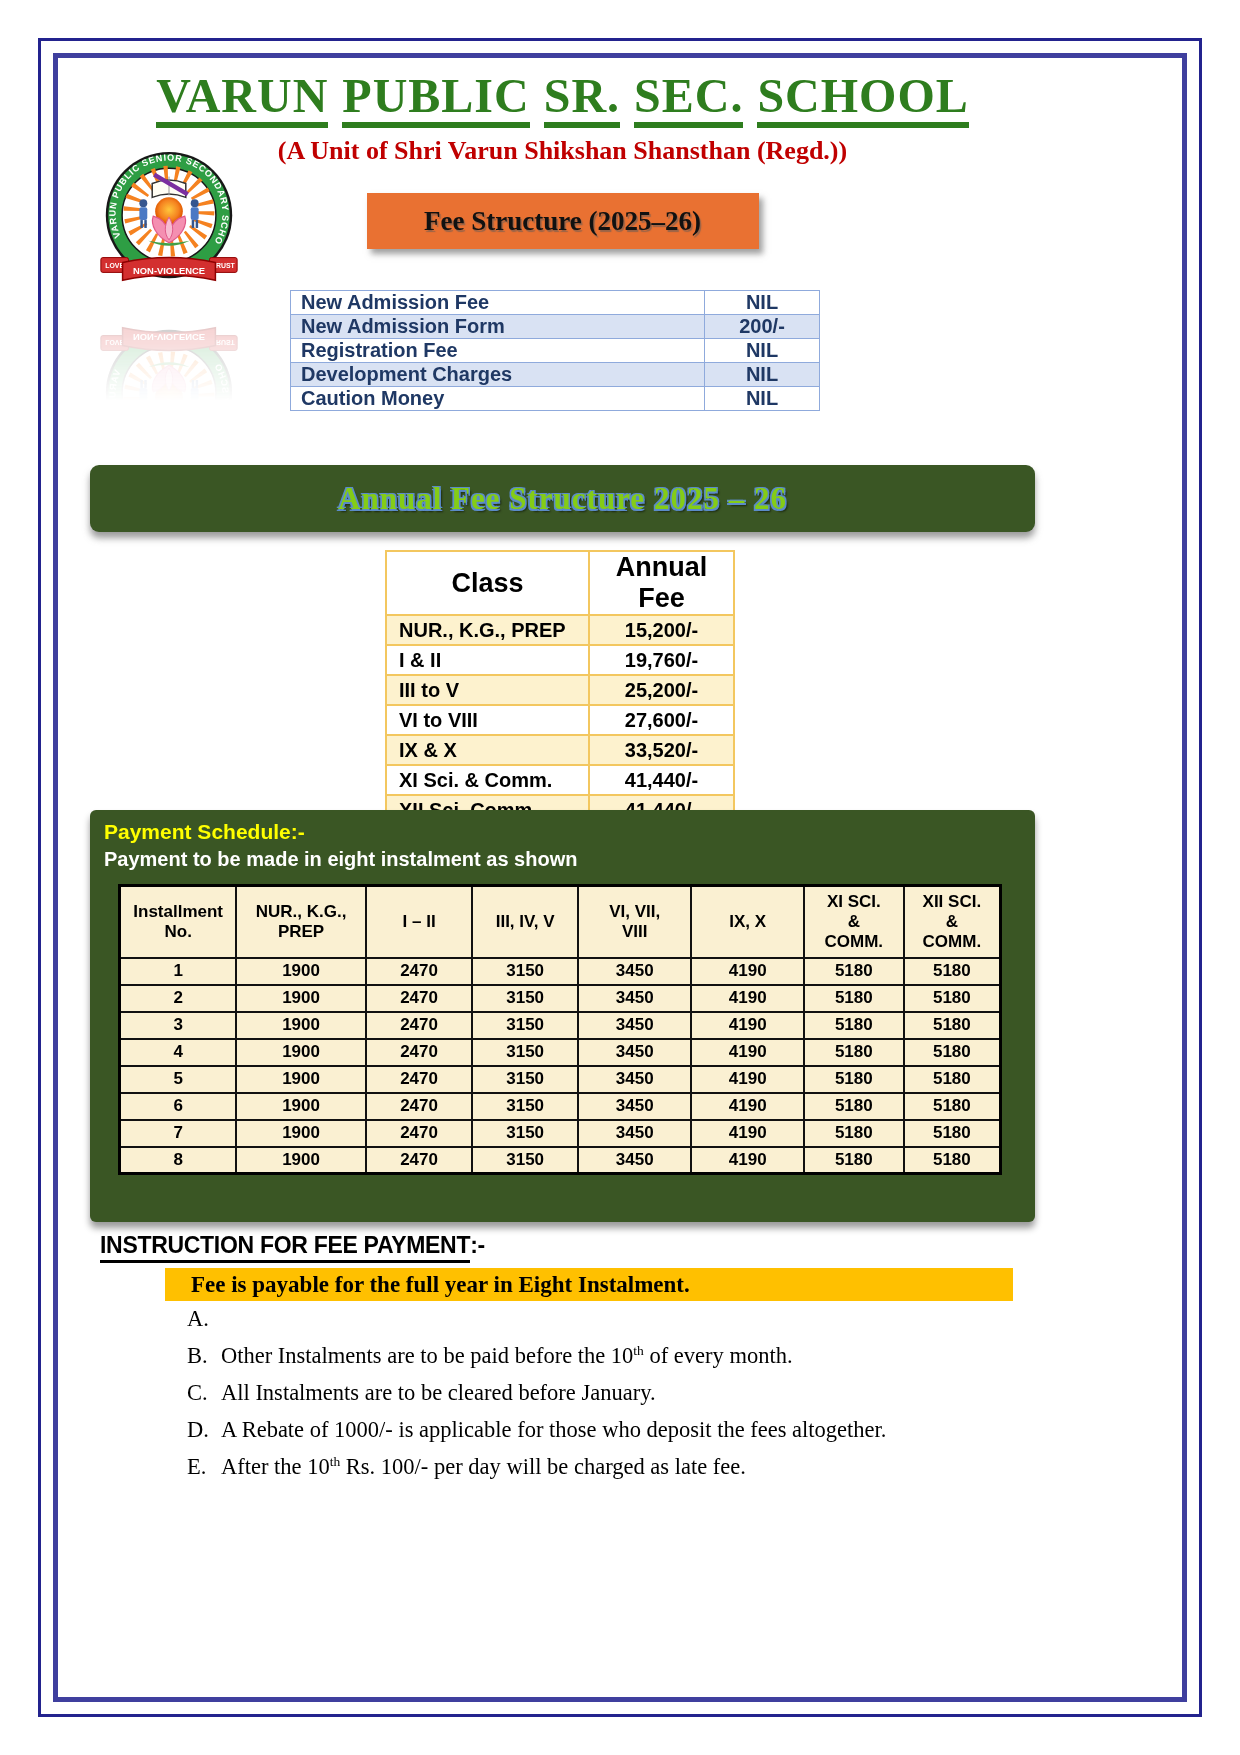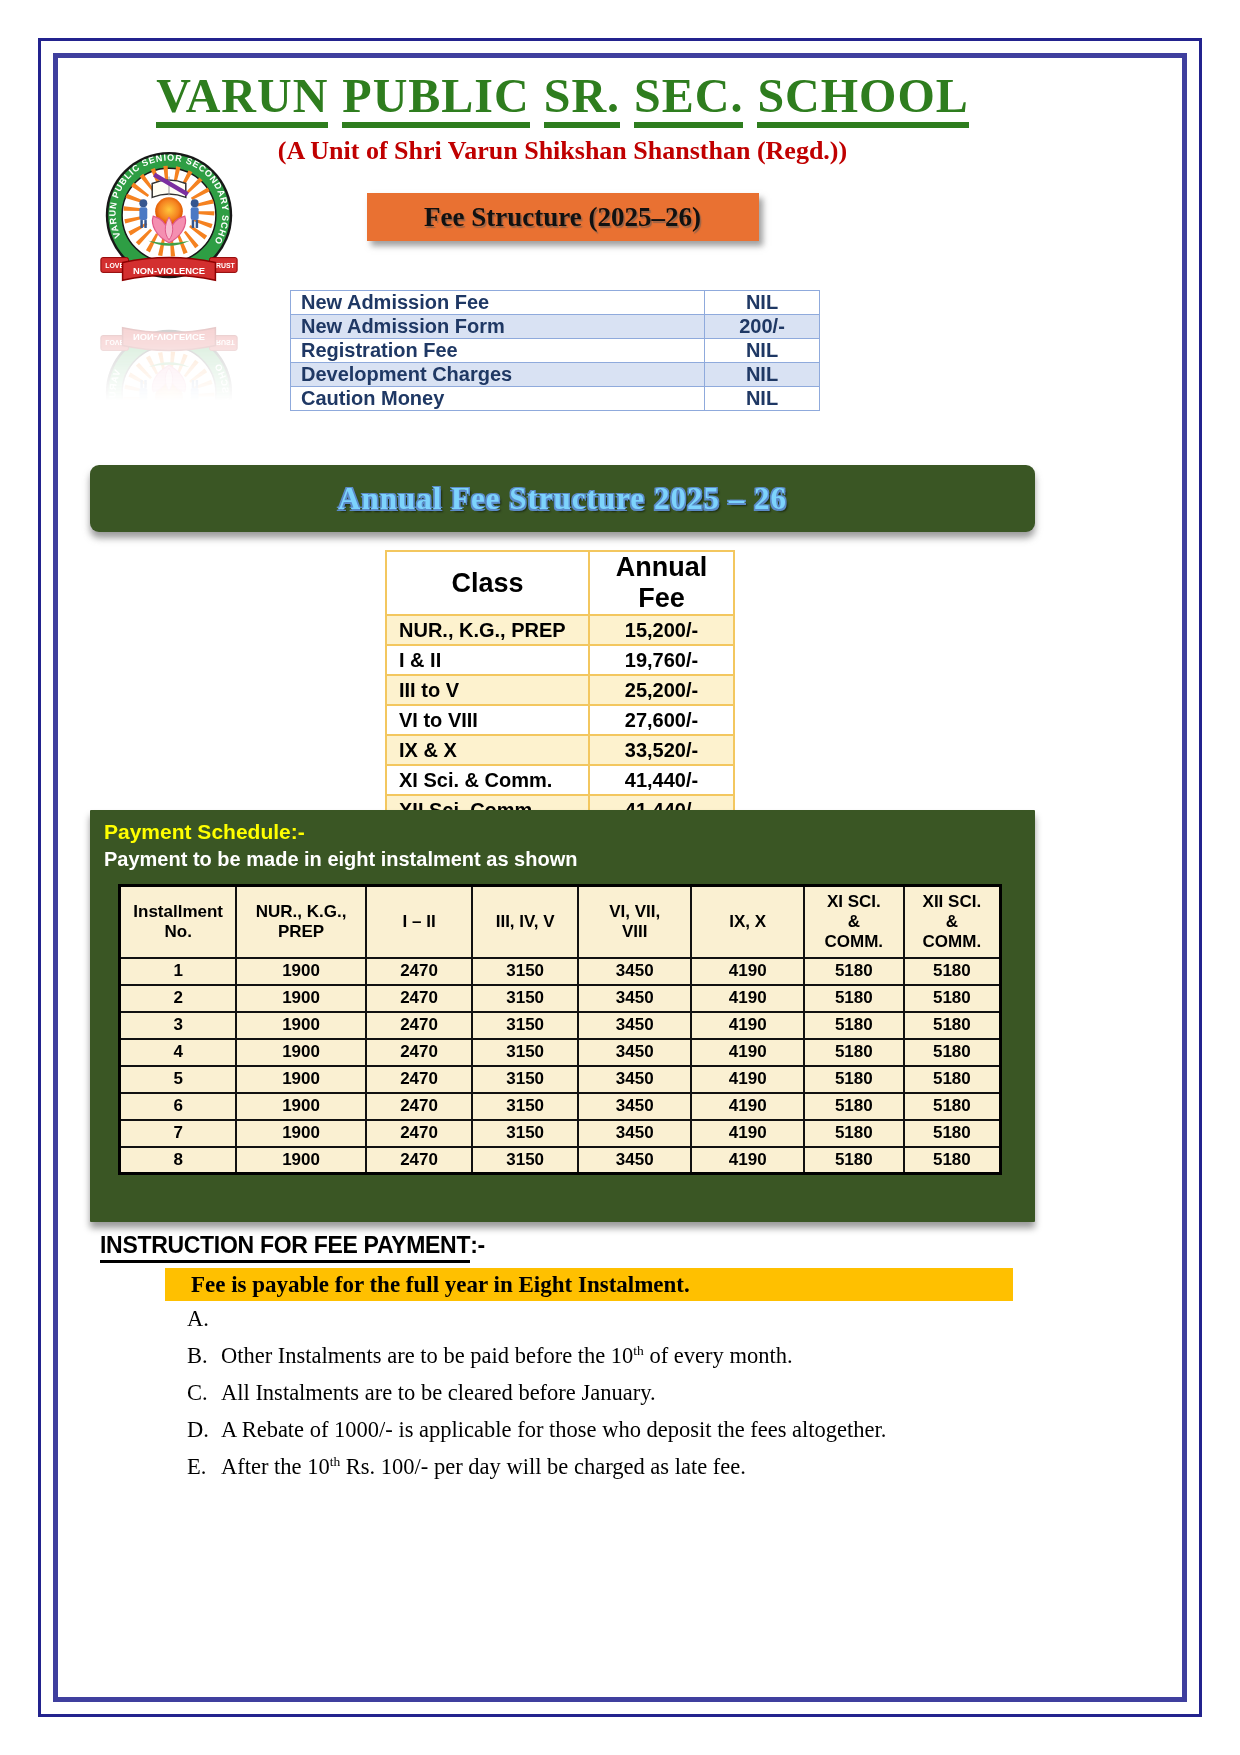--- a/index.html
+++ b/index.html
@@ -25,52 +25,52 @@
   
   .logo-wrap{position:absolute;left:18px;top:86px;width:152px;}
   .logo-wrap svg{display:block;width:152px;height:158px;}
   .logo-reflection{opacity:.32;
     -webkit-mask-image:linear-gradient(to bottom,rgba(0,0,0,.85),transparent 62%);
     mask-image:linear-gradient(to bottom,rgba(0,0,0,.85),transparent 62%);}
   .logo-reflection svg{transform:scaleY(-1);}
 
   
   .fee-banner{position:absolute;top:133px;left:50%;transform:translateX(-50%);
-    width:392px;height:48px;background:var(--banner-orange);
+    width:392px;height:56px;background:var(--banner-orange);
     box-shadow:4px 5px 6px rgba(130,130,130,.75);
     display:flex;align-items:center;justify-content:center;
     font-weight:bold;font-size:27px;color:#111;text-shadow:1.5px 1.5px 1px rgba(90,90,90,.55);}
 
   
   .admission-table{position:absolute;top:230px;left:215px;width:530px;border-collapse:collapse;
     font-family:"Liberation Sans",sans-serif;font-size:20px;font-weight:600;color:var(--navy-text);}
   .admission-table td{border:1px solid var(--table-border-blue);height:19px;padding:0 0 0 10px;}
   .admission-table td.val{width:115px;text-align:center;padding:0;}
   .admission-table tr.alt td{background:var(--light-blue-row);}
 
   
   .annual-banner{position:absolute;top:405px;left:15px;width:945px;height:67px;
     background:var(--dark-green);border-radius:9px;box-shadow:0 6px 7px rgba(90,90,90,.6);
     display:flex;align-items:center;justify-content:center;}
-  .annual-banner span{font-weight:bold;font-size:31px;color:#7dd3fc;letter-spacing:1px;
+  .annual-banner span{font-weight:bold;font-size:31px;color:#84cc16;letter-spacing:1px;
     text-shadow:-1.5px -1.5px 0 #5B8BC9,1.5px -1.5px 0 #5B8BC9,-1.5px 1.5px 0 #5B8BC9,1.5px 1.5px 0 #5B8BC9,2.5px 3px 2px rgba(0,0,0,.55);}
 
   
   .class-table{position:absolute;top:490px;left:310px;width:350px;border-collapse:collapse;
     font-family:"Liberation Sans",sans-serif;font-weight:bold;font-size:20px;color:#000;}
   .class-table th,.class-table td{border:2px solid var(--gold-border);}
   .class-table th{height:38px;font-size:27px;text-align:center;background:#fff;}
   .class-table td{height:30px;}
   .class-table td.cls{padding-left:12px;text-align:left;}
   .class-table td.fee{width:145px;text-align:center;}
   .class-table tr.alt td{background:#FDF2CE;}
 
   
   .payment-box{position:absolute;top:750px;left:15px;width:945px;height:412px;
-    background:var(--dark-green);box-shadow:0 6px 7px rgba(0,0,0,.4);border-radius:1px;
+    background:var(--dark-green);box-shadow:0 6px 7px rgba(0,0,0,.4);border-radius:6px;
     font-family:"Liberation Sans",sans-serif;}
   .pay-title{position:absolute;left:14px;top:10px;font-weight:bold;font-size:21px;color:var(--schedule-yellow);}
   .pay-sub{position:absolute;left:14px;top:38px;font-weight:bold;font-size:20px;color:#fff;}
   .pay-table{position:absolute;left:28px;top:74px;width:884px;border-collapse:collapse;
     font-weight:bold;color:#000;background:var(--cream);border:3px solid #000000;}
   .pay-table th,.pay-table td{border:2px solid #111;background:var(--cream);text-align:center;vertical-align:middle;}
   .pay-table th{height:72px;font-size:17px;line-height:1.18;white-space:pre-line;}
   .pay-table td{height:27px;font-size:17px;}
 
   

